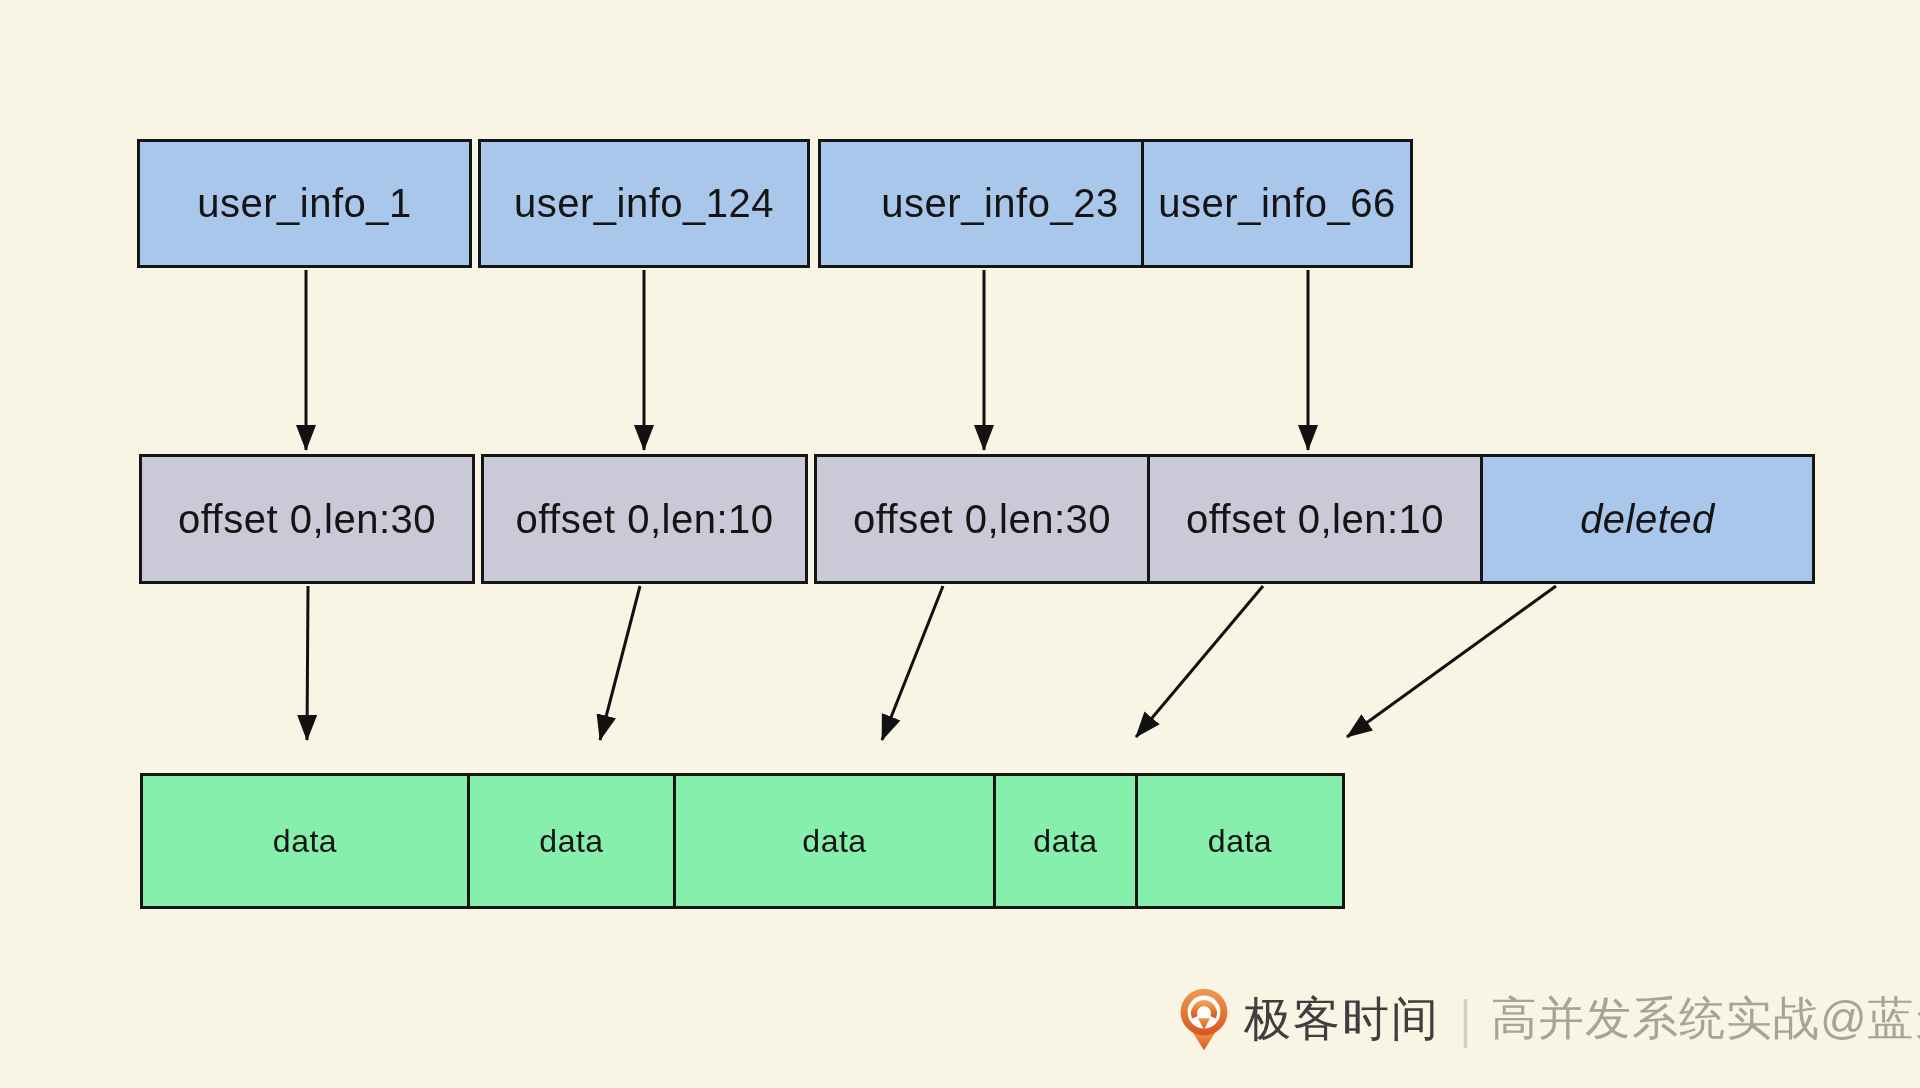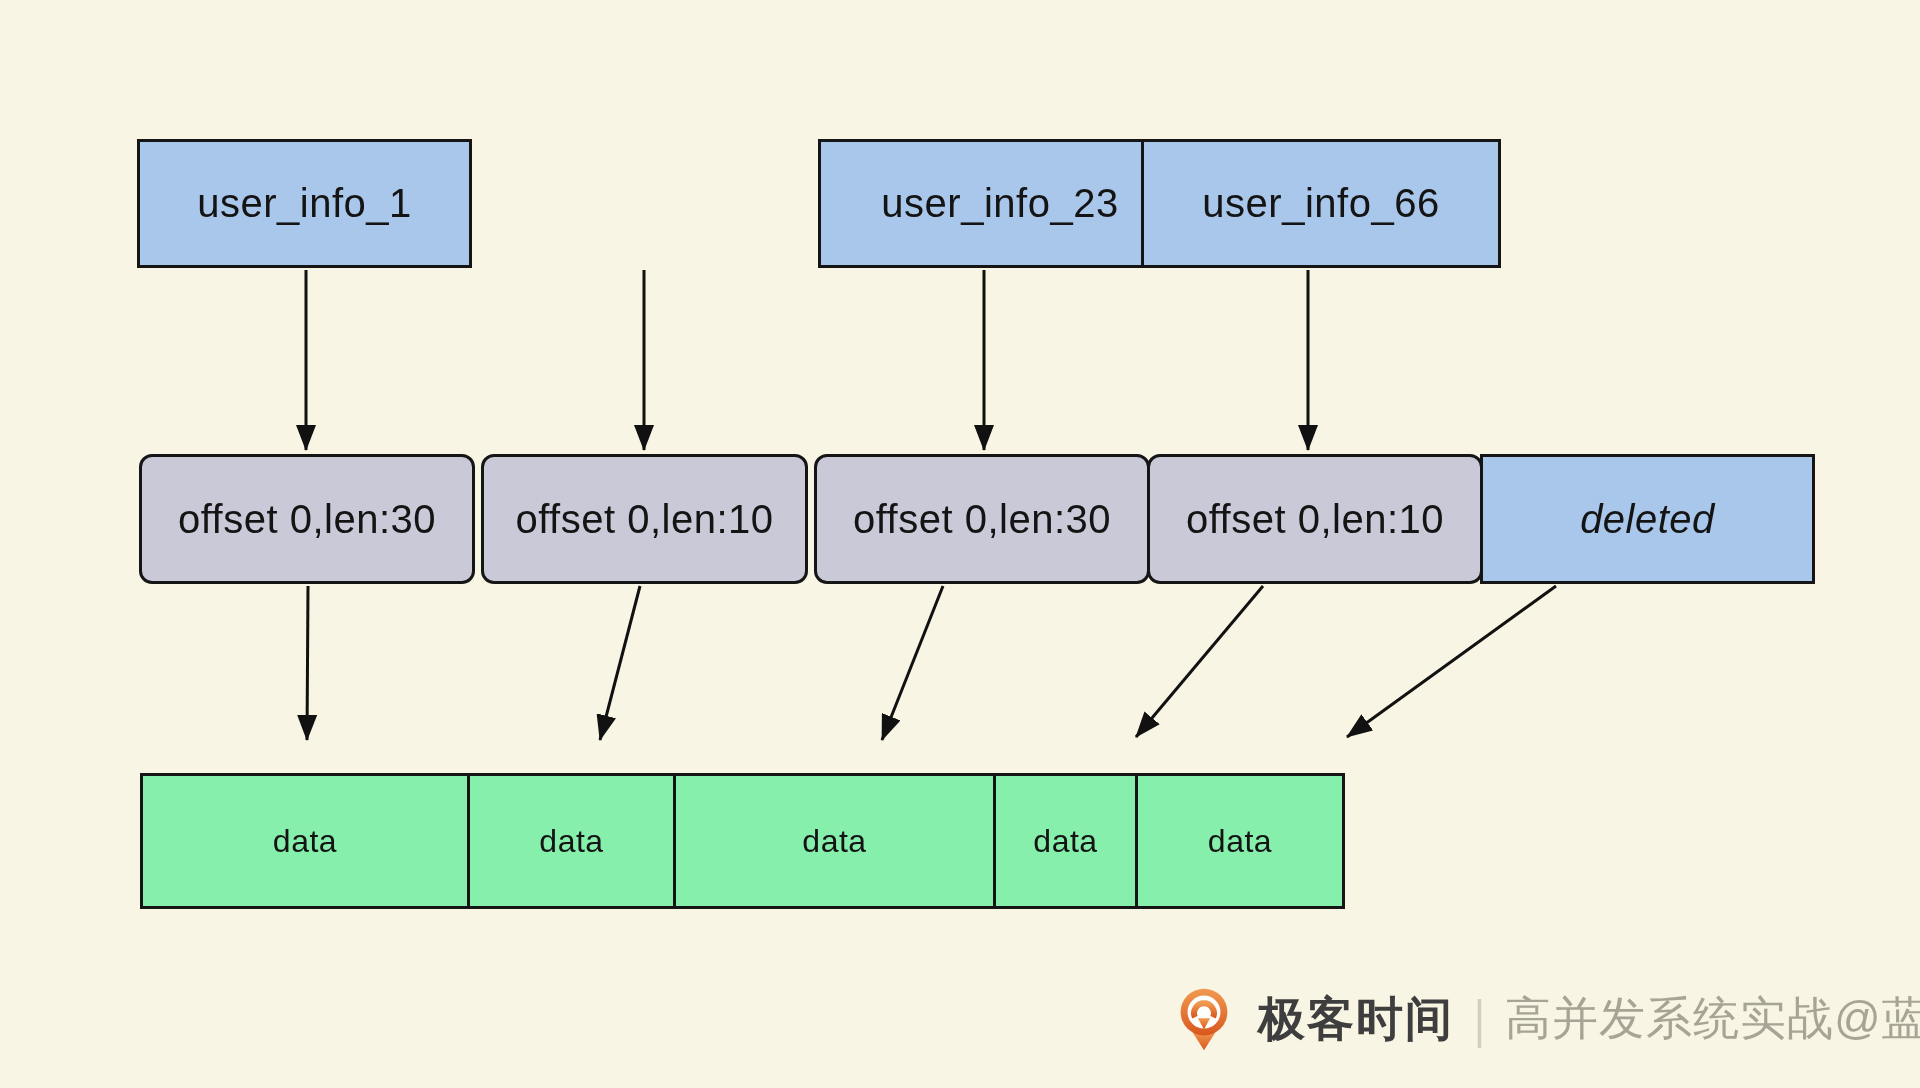--- a/index.html
+++ b/index.html
@@ -20,21 +20,21 @@
     border: 3px solid #151515;
     display: flex;
     align-items: center;
     justify-content: center;
     text-align: center;
     color: #141414;
     font-size: 40px;
     letter-spacing: 0.5px;
   }
   .key-box     { background: #a9c7ea; top: 139px; height: 129px; text-align: right; }
-  .index-box   { background: #c9c9d8; top: 454px; height: 130px; border-radius: 13px; }
+  .index-box   { background: #c9c9d8; top: 454px; height: 130px; }
   .deleted-box { background: #a9c7ea; top: 454px; height: 130px; flex-direction: column; line-height: 1.22; font-style: italic; }
   .data-box    { background: #86efac; top: 744px; height: 136px; font-size: 32px; margin-top: 29px; }
 
   .arrow-layer {
     position: absolute;
     left: 0; top: 0;
     width: 1920px;
     height: 1088px;
     pointer-events: none;
   }
@@ -42,23 +42,23 @@
 
   .watermark {
     position: absolute;
     left: 1178px;
     top: 984px;
     height: 70px;
     display: flex;
     align-items: center;
   }
   .brand-text {
-    margin-left: 28px;
+    margin-left: 14px;
     font-size: 47px;
-    font-weight: 700;
+    font-weight: 400;
     color: #3e3e3e;
     letter-spacing: 2px;
     white-space: nowrap;
   }
   .wm-separator {
     margin: 0 20px;
     font-size: 42px;
     font-weight: 200;
     color: #d3cfbe;
     transform: scaleY(1.25);
@@ -72,24 +72,27 @@
   }
 </style>
 </head>
 <body>
 
 <div class="stage">
 
   <div class="box key-box" style="left:137px;width:335px;">
     <span>user_info_1</span>
   </div>
+  <div class="box key-box" style="left:478px;width:332px;">
+    <span>user_info_124</span>
+  </div>
   <div class="box key-box" style="left:818px;width:364px;">
     <span>user_info_23</span>
   </div>
-  <div class="box key-box" style="left:1141px;width:360px;">
+  <div class="box key-box" style="left:1141px;width:272px;">
     <span>user_info_66</span>
   </div>
 
   <div class="box index-box" style="left:139px;width:336px;">
     <span>offset 0,len:30</span>
   </div>
   <div class="box index-box" style="left:481px;width:327px;">
     <span>offset 0,len:10</span>
   </div>
   <div class="box index-box" style="left:814px;width:336px;">

